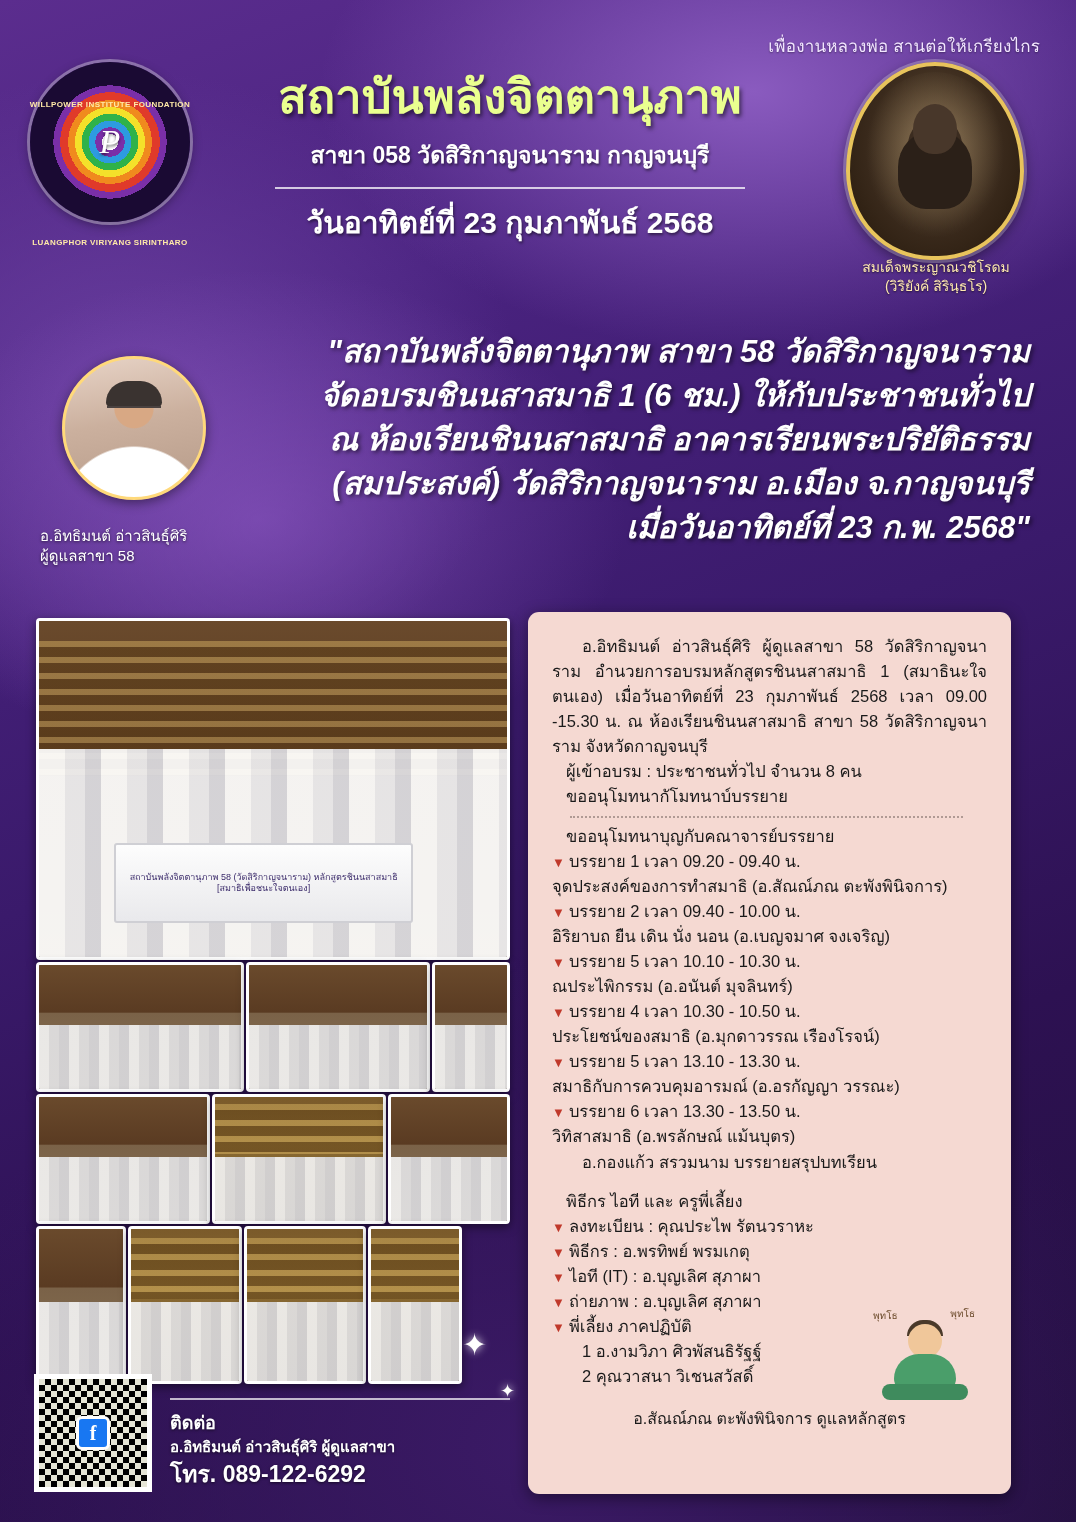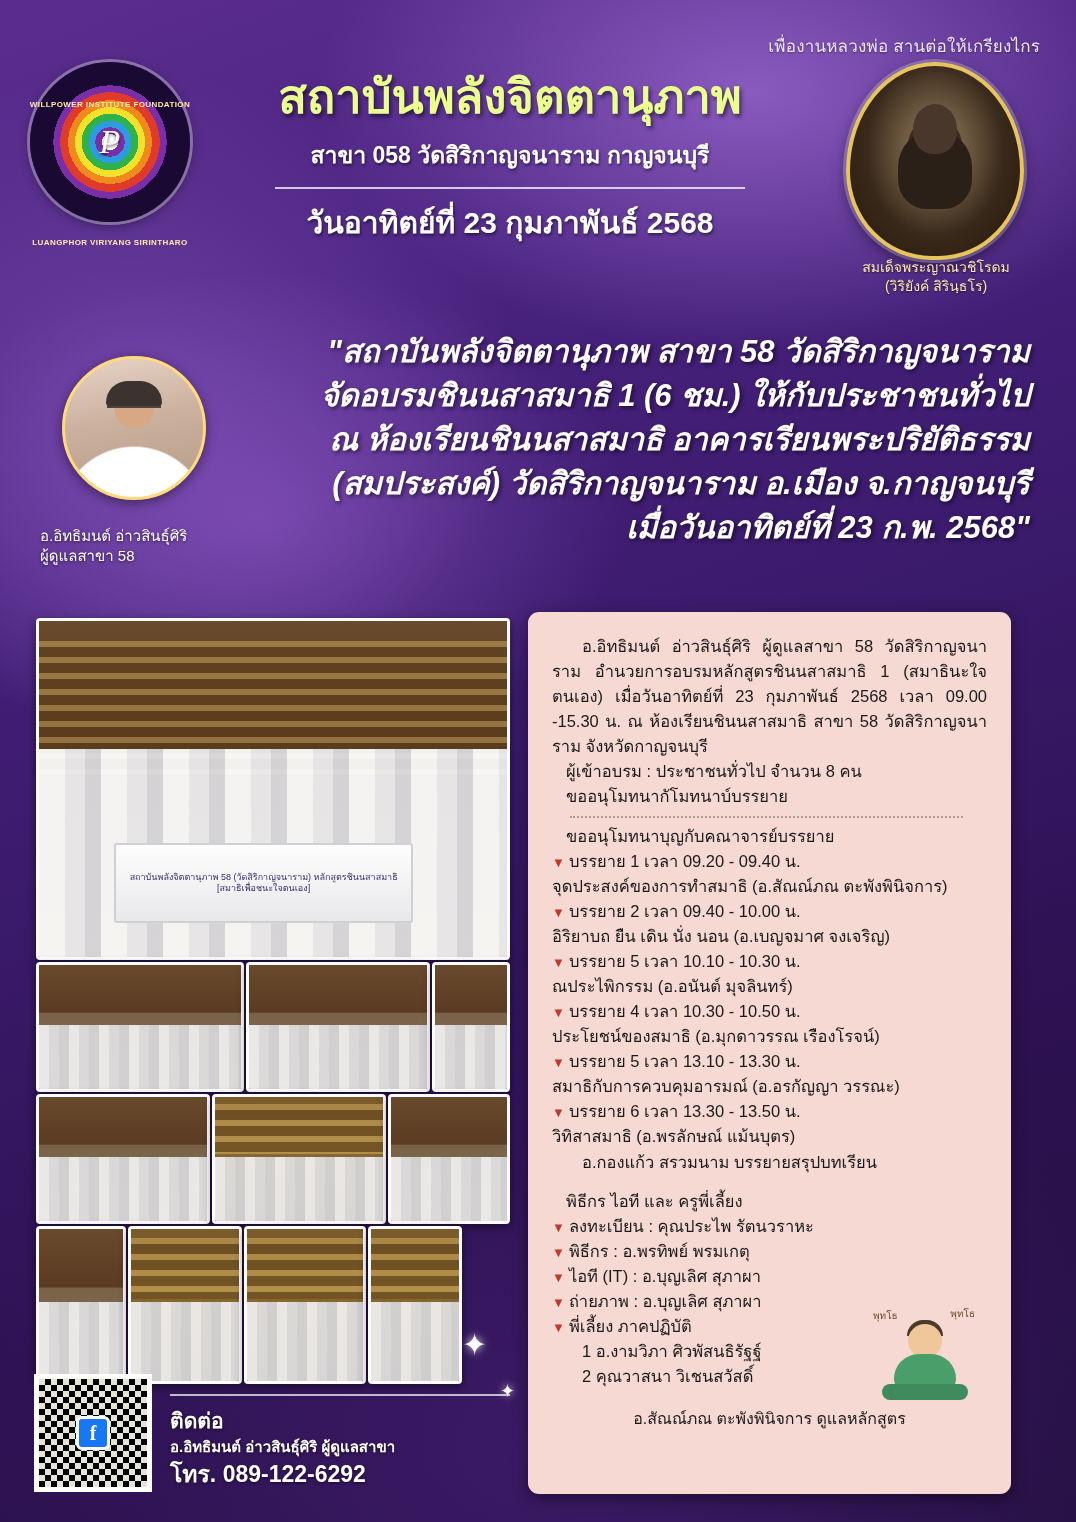--- a/index.html
+++ b/index.html
@@ -421,21 +421,21 @@
     width: 340px;
     color: #ffffff;
     text-shadow: 0 1px 3px rgba(0,0,0,.6);
   }
   .contact .c-rule {
     width: 100%;
     height: 2px;
     background: rgba(255,255,255,.7);
     margin-bottom: 8px;
   }
-  .contact .c-title { font-size: 21px; font-weight: bold; }
+  .contact .c-title { font-size: 18px; font-weight: bold; }
   .contact .c-name { font-size: 15px; font-weight: bold; line-height: 1.3; }
   .contact .c-tel { font-size: 23px; font-weight: bold; }
   .sparkle {
     position: absolute;
     color: #ffffff;
     text-shadow: 0 0 8px rgba(255,255,255,.9);
     pointer-events: none;
   }
   .sparkle.s1 { left: 462px; bottom: 160px; font-size: 30px; }
   .sparkle.s2 { left: 500px; bottom: 120px; font-size: 18px; }

